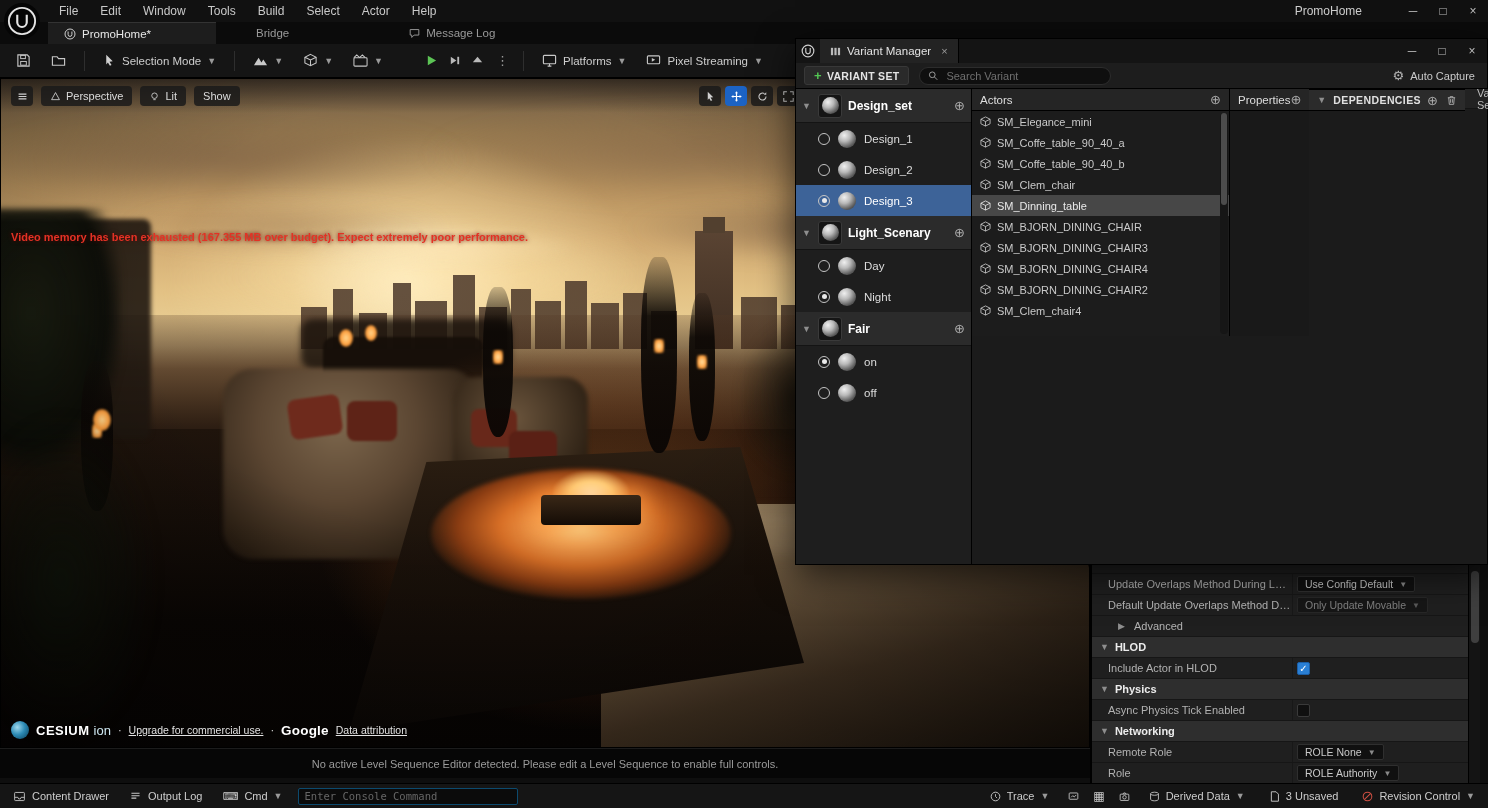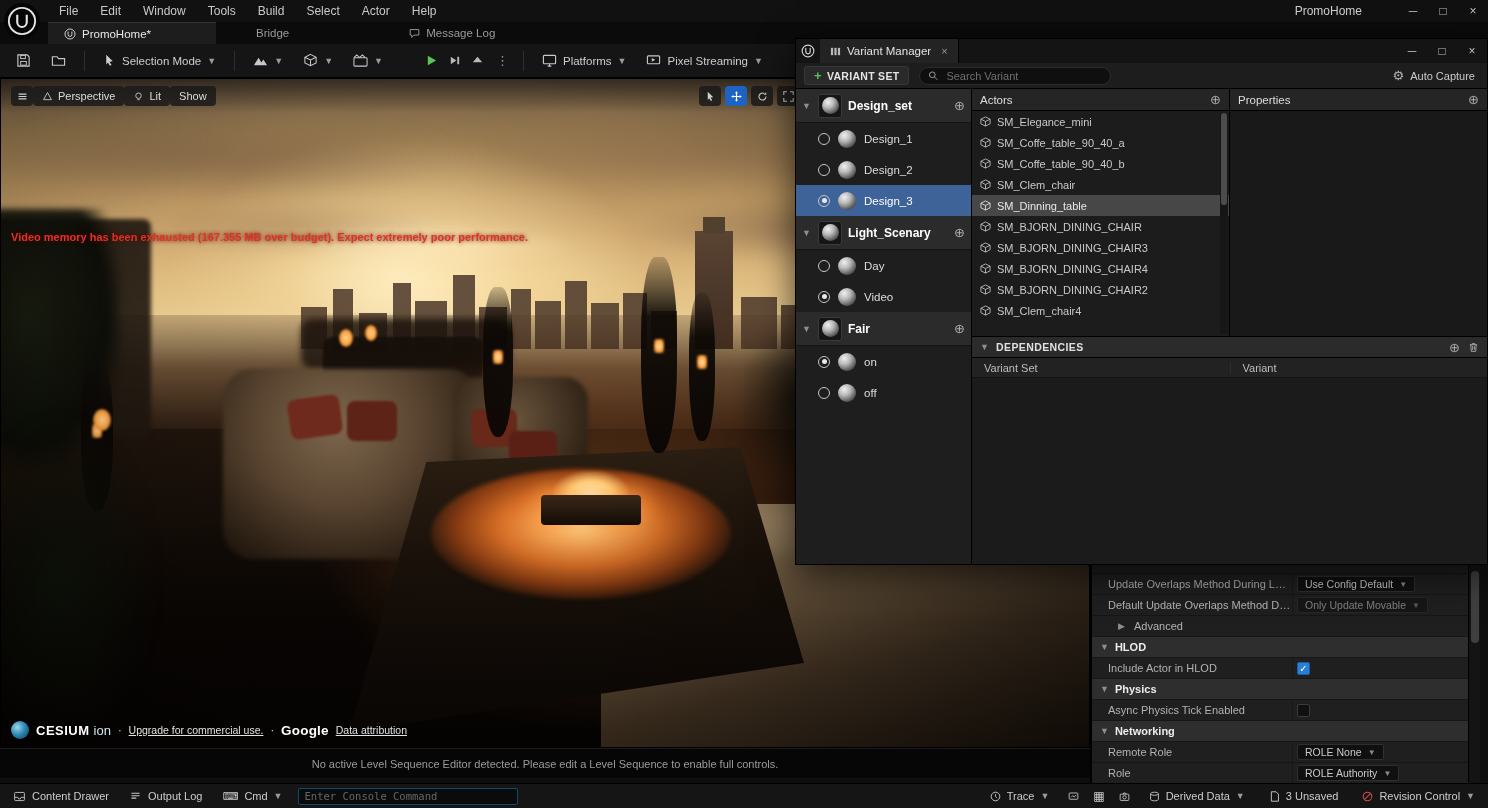--- a/index.html
+++ b/index.html
@@ -89,21 +89,21 @@
   .lA{left:482px;top:208px;width:30px;height:150px;}
   .lB{left:640px;top:178px;width:36px;height:196px;}
   .lC{left:688px;top:214px;width:26px;height:148px;}
   .lD{left:80px;top:282px;width:32px;height:150px;}
   .gdot{background:radial-gradient(#ffd68e,#ff9f3e 55%,rgba(255,130,40,0));filter:blur(1px);border-radius:50%;}
   .g1{left:338px;top:250px;width:14px;height:18px;}
   .g2{left:364px;top:246px;width:12px;height:16px;}
   .g3{left:92px;top:330px;width:18px;height:22px;}
   .vig{left:0;top:0;width:100%;height:100%;background:radial-gradient(ellipse at 42% 34%,rgba(0,0,0,0) 35%,rgba(0,0,0,.35) 75%,rgba(0,0,0,.6) 100%);}
 
-  .vp-topbar{position:absolute;left:0;top:0;width:100%;height:34px;background:linear-gradient(180deg,rgba(0,0,0,.5),rgba(0,0,0,0));display:flex;align-items:center;padding:0 10px;z-index:3;}
+  .vp-topbar{position:absolute;left:0;top:0;width:100%;height:34px;background:linear-gradient(180deg,rgba(0,0,0,.5),rgba(0,0,0,0));display:flex;align-items:center;gap:8px;padding:0 10px;z-index:3;}
   .vp-pill{display:flex;align-items:center;gap:5px;background:rgba(26,26,26,.85);border-radius:4px;height:20px;padding:0 9px;color:#dcdcdc;font-size:11px;}
   .vp-iconbtn{width:22px;height:20px;display:flex;align-items:center;justify-content:center;background:rgba(26,26,26,.85);border-radius:4px;}
   .vp-tools{position:absolute;left:698px;top:7px;display:flex;gap:4px;z-index:3;}
   .vp-iconbtn.active{background:#1c63c4;}
   .vp-warning{position:absolute;left:10px;top:152px;color:#e33225;font-size:11px;font-weight:700;text-shadow:0 0 4px rgba(90,0,0,.9);z-index:3;}
   .vp-attrib{position:absolute;left:10px;bottom:8px;display:flex;align-items:center;gap:7px;z-index:3;}
   .cesium-circle{width:18px;height:18px;border-radius:50%;background:radial-gradient(circle at 35% 35%,#9fd8ec,#2d8bb5 45%,#11506f 85%);}
   .cesium-word{color:#fff;font-weight:700;font-size:13px;letter-spacing:.5px;}
   .cesium-ion{color:#cfe8f2;font-size:13px;margin-left:-3px;}
   .attr-dot{color:#ddd;}
@@ -139,21 +139,21 @@
   .sphere.sm{width:18px;height:18px;}
   .vset-name{color:#fff;font-size:12px;font-weight:700;flex:1;}
   .plus-ic{color:#ababab;font-size:13px;}
   .vrow{height:31px;display:flex;align-items:center;gap:8px;padding-left:22px;}
   .vrow.selected{background:#3d6398;}
   .vrow .vname{color:#dcdcdc;font-size:11.5px;}
   .vrow.selected .vname{color:#fff;}
   .radio{width:12px;height:12px;border:1.5px solid #c4c4c4;border-radius:50%;position:relative;flex:0 0 auto;}
   .radio.checked::after{content:'';position:absolute;left:50%;top:50%;width:5px;height:5px;margin:-2.5px 0 0 -2.5px;border-radius:50%;background:#e9e9e9;}
 
-  .vm-right{flex:1;display:flex;flex-direction:column;min-width:0;}
+  .vm-right{flex:1;display:flex;min-width:0;}
   .vm-toprow{height:247px;display:flex;flex:0 0 auto;min-width:0;}
   .actors-panel{width:258px;border-right:1px solid #000;display:flex;flex-direction:column;position:relative;flex:0 0 auto;}
   .panel-hdr{height:22px;background:#252525;border-bottom:1px solid #000;display:flex;align-items:center;padding:0 8px;color:#dedede;font-size:11.5px;flex:0 0 auto;}
   .panel-hdr .plus-ic{margin-left:auto;}
   .actor-list{flex:1;overflow:hidden;background:#1c1c1c;}
   .arow{height:21px;display:flex;align-items:center;gap:6px;padding:0 8px;color:#c9c9c9;font-size:11px;white-space:nowrap;}
   .arow.hl{background:#474747;color:#e9e9e9;}
   .alist-scroll{position:absolute;right:1px;top:24px;bottom:2px;width:8px;background:#161616;border-radius:4px;}
   .alist-scroll .thumb{position:absolute;left:1px;top:0;width:6px;height:92px;background:#4c4c4c;border-radius:3px;}
   .props-panel{flex:1;display:flex;flex-direction:column;background:#191919;min-width:0;}
@@ -578,21 +578,21 @@
           <span class="plus-ic">⊕</span>
         </div>
         <div class="vrow">
           <span class="radio"></span>
           <span class="sphere sm"></span>
           <span class="vname">Day</span>
         </div>
         <div class="vrow">
           <span class="radio checked"></span>
           <span class="sphere sm"></span>
-          <span class="vname">Video</span>
+          <span class="vname">Night</span>
         </div>
 
         <div class="vset-header">
           <span class="tri">▼</span>
           <span class="thumb-frame">
               <span class="sphere"></span>
             </span>
           <span class="vset-name">Fair</span>
           <span class="plus-ic">⊕</span>
         </div>

